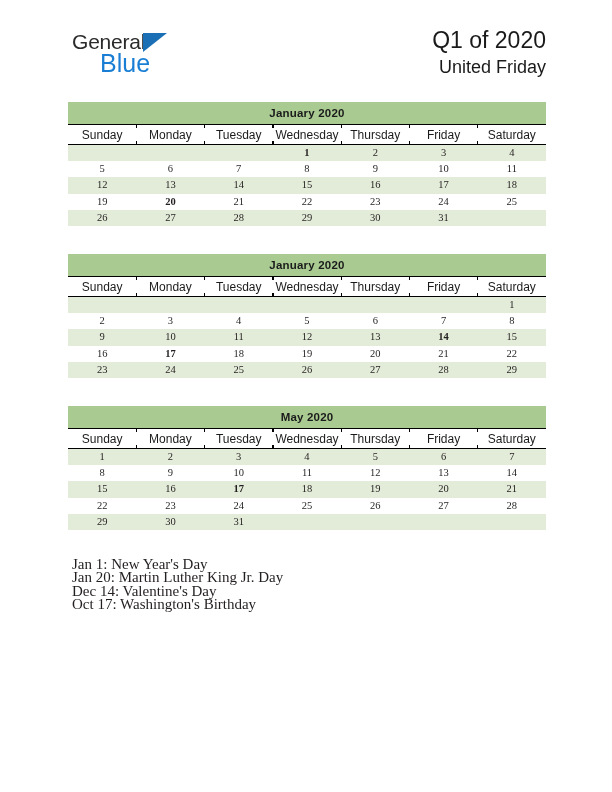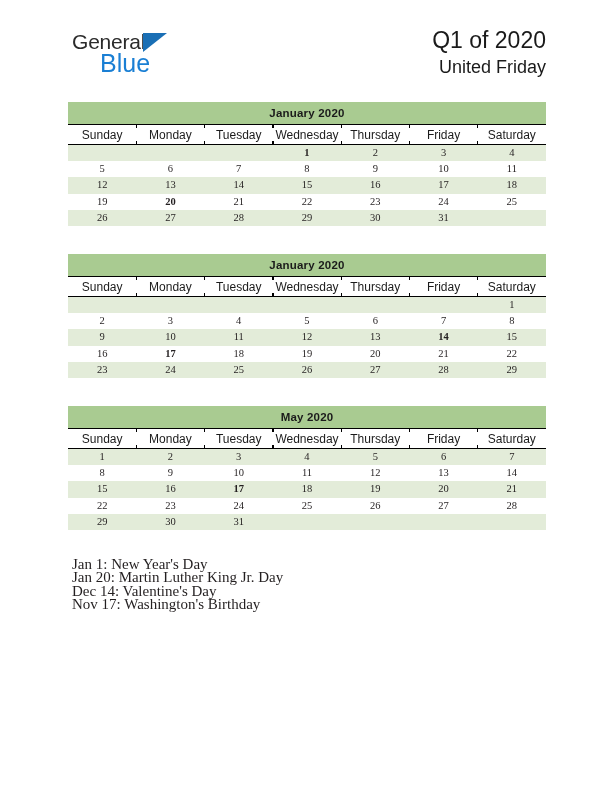--- a/index.html
+++ b/index.html
@@ -383,16 +383,16 @@
             </tr>
           </tbody>
         </table>
       </div>
     </div>
 
   <div class="legend" id="legend-container">
       <div class="legend-line">Jan 1: New Year's Day</div>
       <div class="legend-line">Jan 20: Martin Luther King Jr. Day</div>
       <div class="legend-line">Dec 14: Valentine's Day</div>
-      <div class="legend-line">Nov 17: Washington's Birthday</div>
+      <div class="legend-line">Oct 17: Washington's Birthday</div>
     </div>
 
 </div>
 
 </body></html>

